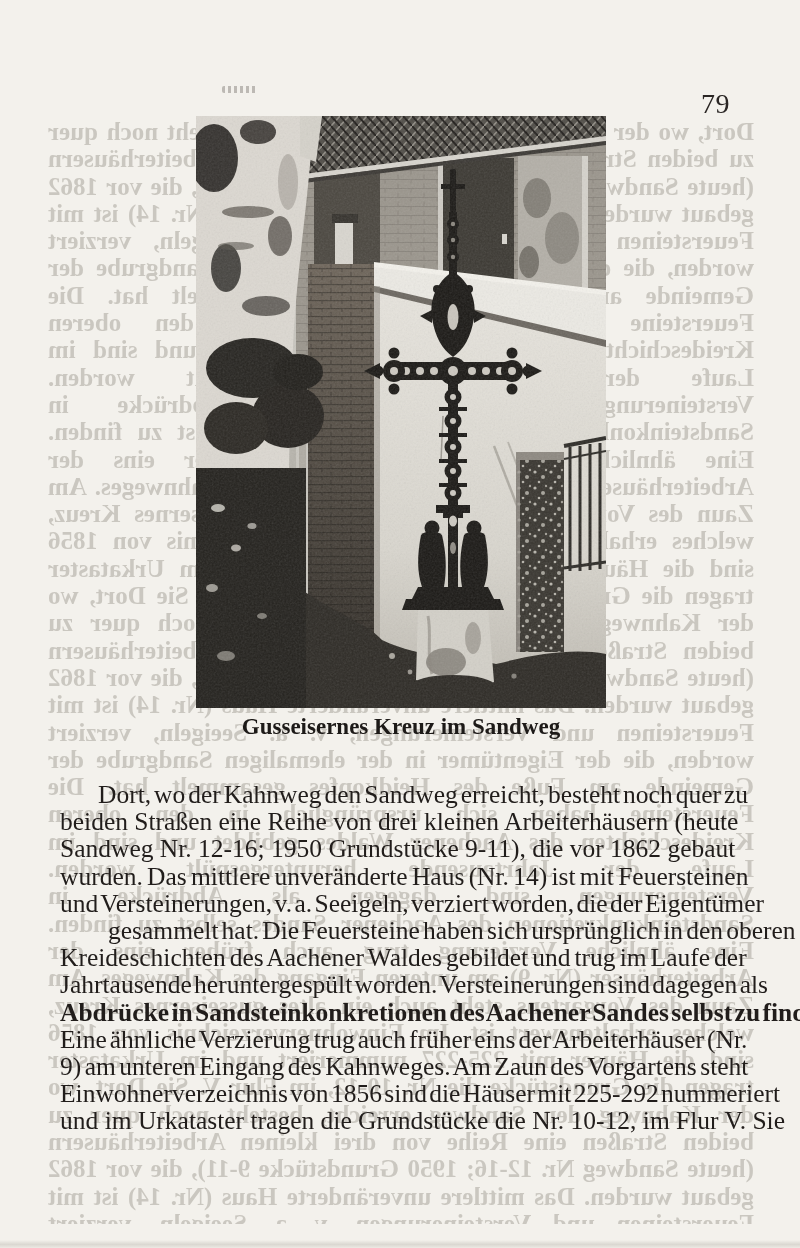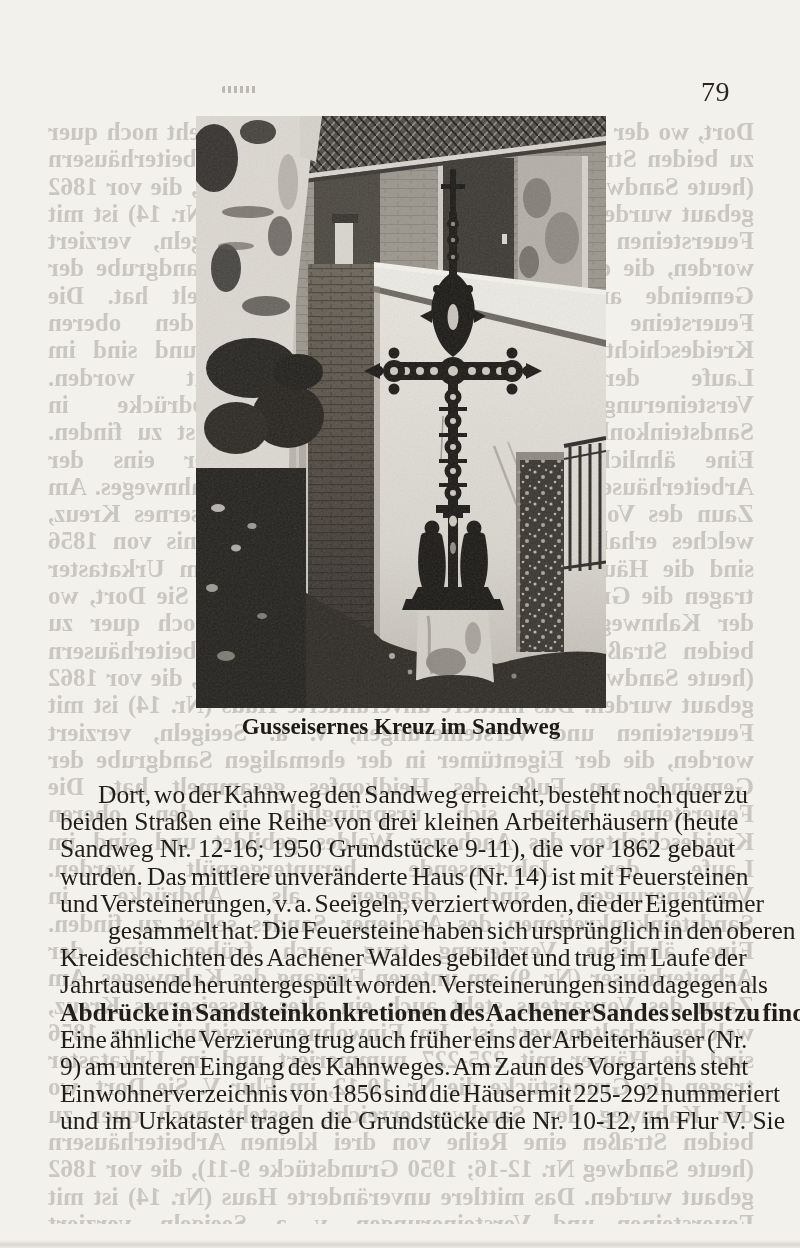--- a/index.html
+++ b/index.html
@@ -16,21 +16,21 @@
     font-family:"Liberation Serif", serif;
     font-size:25px; line-height:27.3px; font-weight:bold;
     color:#a39f96; opacity:.5;
     text-align:justify;
     transform:scaleX(-1);
     filter:blur(.7px);
     pointer-events:none;
     word-spacing:2px;
   }
   .pagenum {
-    position:absolute; left:630px; top:76px; width:100px;
+    position:absolute; left:630px; top:88px; width:100px;
     text-align:right; z-index:2;
     font-size:28px; color:#2a2624; letter-spacing:.5px;
   }
   .smudge {
     position:absolute; left:222px; top:86px; width:36px; height:7px; z-index:2;
     background:repeating-linear-gradient(90deg, rgba(90,85,78,.55) 0 3px, rgba(0,0,0,0) 3px 6px);
     filter:blur(.4px); opacity:.65; border-radius:2px;
   }
   figure.photo {
     position:absolute; left:196px; top:116px; width:410px; height:592px;

